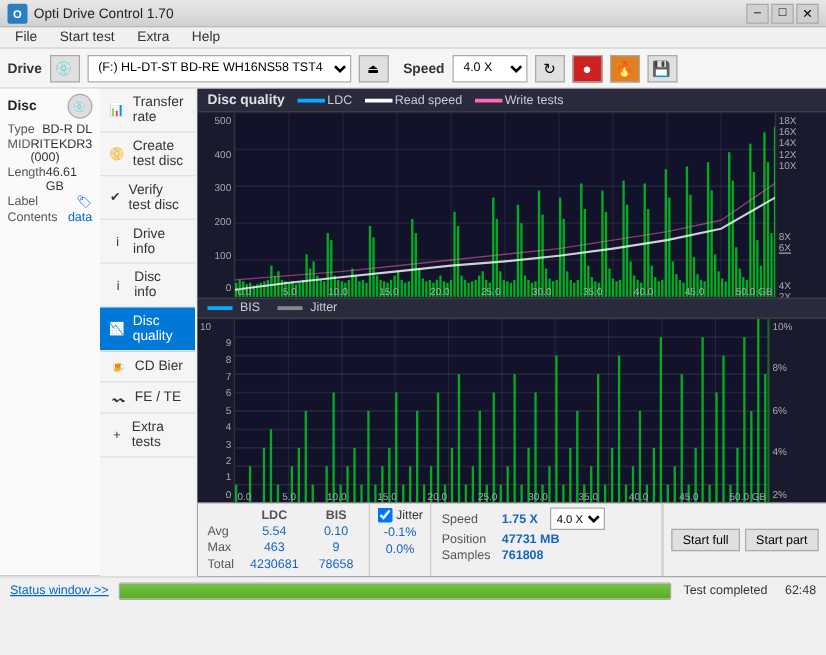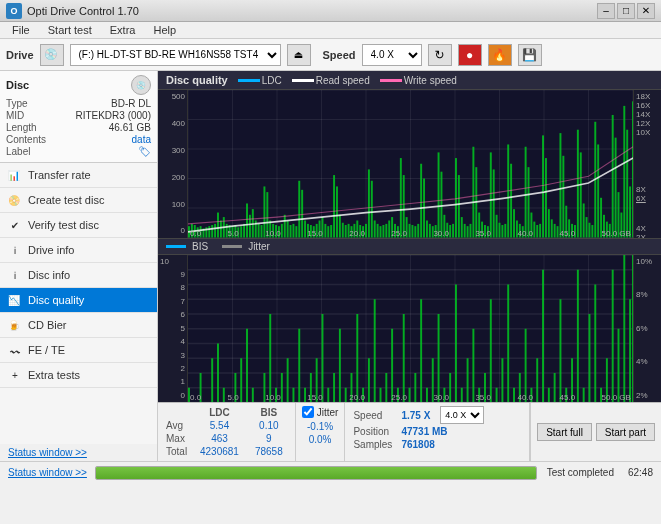--- a/index.html
+++ b/index.html
@@ -87,21 +87,21 @@
       height: calc(524px - 22px - 20px - 32px - 22px - 18px);
     }
 
     
     .sidebar {
       width: 158px;
       min-width: 158px;
       background: #f5f5f5;
       border-right: 1px solid #ccc;
       display: flex;
-      flex-direction: column;
+      flex-direction: row;
     }
 
     
     .disc-panel {
       padding: 4px 6px;
       border-bottom: 1px solid #ccc;
       background: #fafafa;
     }
     .disc-header {
       display: flex;
@@ -242,26 +242,26 @@
       </div>
       <div class="disc-row">
         <span class="disc-row-label">MID</span>
         <span class="disc-row-value normal">RITEKDR3 (000)</span>
       </div>
       <div class="disc-row">
         <span class="disc-row-label">Length</span>
         <span class="disc-row-value normal">46.61 GB</span>
       </div>
       <div class="disc-row">
+        <span class="disc-row-label">Label</span>
+        <span class="disc-row-value">🏷</span>
+      </div>
+      <div class="disc-row">
         <span class="disc-row-label">Contents</span>
         <span class="disc-row-value">data</span>
-      </div>
-      <div class="disc-row">
-        <span class="disc-row-label">Label</span>
-        <span class="disc-row-value">🏷</span>
       </div>
     </div>
 
     <div class="nav-list">
       <div class="nav-item">
         <span class="nav-icon">📊</span>
         <span>Transfer rate</span>
       </div>
       <div class="nav-item">
         <span class="nav-icon">📀</span>
@@ -302,21 +302,21 @@
 
   <div style="flex:1; display:flex; flex-direction:column; background:#111122; overflow:hidden;">
 
     <div style="background:#2a2a3e; padding:3px 8px; display:flex; align-items:center; gap:2px; border-bottom:1px solid #444;">
       <span style="color:#e0e0e0; font-size:11px; font-weight:700; margin-right:8px;">Disc quality</span>
       <span style="display:inline-block; width:22px; height:3px; background:#00b0ff; vertical-align:middle;"></span>
       <span style="color:#ccc; font-size:10px; margin-right:8px;">LDC</span>
       <span style="display:inline-block; width:22px; height:3px; background:#ffffff; vertical-align:middle;"></span>
       <span style="color:#ccc; font-size:10px; margin-right:8px;">Read speed</span>
       <span style="display:inline-block; width:22px; height:3px; background:#ff69b4; vertical-align:middle;"></span>
-      <span style="color:#ccc; font-size:10px;">Write speed</span>
+      <span style="color:#ccc; font-size:10px;">Write tests</span>
     </div>
 
     <div style="flex:1; position:relative; display:flex; overflow:hidden; min-height:130px;">
 
       <div style="width:30px; background:#1a1a2e; border-right:1px solid #333; position:relative; display:flex; flex-direction:column; justify-content:space-between; padding:2px 2px;">
         <span style="color:#aaa; font-size:8px; text-align:right;">500</span>
         <span style="color:#aaa; font-size:8px; text-align:right;">400</span>
         <span style="color:#aaa; font-size:8px; text-align:right;">300</span>
         <span style="color:#aaa; font-size:8px; text-align:right;">200</span>
         <span style="color:#aaa; font-size:8px; text-align:right;">100</span>
@@ -518,21 +518,21 @@
           <span style="color:#aaa; font-size:8px;">20.0</span>
           <span style="color:#aaa; font-size:8px;">25.0</span>
           <span style="color:#aaa; font-size:8px;">30.0</span>
           <span style="color:#aaa; font-size:8px;">35.0</span>
           <span style="color:#aaa; font-size:8px;">40.0</span>
           <span style="color:#aaa; font-size:8px;">45.0</span>
           <span style="color:#aaa; font-size:8px;">50.0 GB</span>
         </div>
       </div>
 
-      <div style="width:28px; background:#1a1a2e; border-left:1px solid #333; position:relative; display:flex; flex-direction:column; justify-content:space-between; padding:2px 2px; align-items:flex-start;">
+      <div style="width:41px; background:#1a1a2e; border-left:1px solid #333; position:relative; display:flex; flex-direction:column; justify-content:space-between; padding:2px 2px; align-items:flex-start;">
         <span style="color:#aaa; font-size:8px;">18X</span>
         <span style="color:#aaa; font-size:8px;">16X</span>
         <span style="color:#aaa; font-size:8px;">14X</span>
         <span style="color:#aaa; font-size:8px;">12X</span>
         <span style="color:#aaa; font-size:8px;">10X</span>
         <span style="color:#aaa; font-size:8px;margin-top:48px;">8X</span>
         <span style="color:#aaa; font-size:8px;text-decoration:underline;">6X</span>
         <span style="color:#aaa; font-size:8px;margin-top:21px;">4X</span>
         <span style="color:#aaa; font-size:8px;">2X</span>
       </div>
@@ -673,21 +673,21 @@
           <span style="color:#aaa; font-size:8px;">20.0</span>
           <span style="color:#aaa; font-size:8px;">25.0</span>
           <span style="color:#aaa; font-size:8px;">30.0</span>
           <span style="color:#aaa; font-size:8px;">35.0</span>
           <span style="color:#aaa; font-size:8px;">40.0</span>
           <span style="color:#aaa; font-size:8px;">45.0</span>
           <span style="color:#aaa; font-size:8px;">50.0 GB</span>
         </div>
       </div>
 
-      <div style="width:28px; background:#1a1a2e; border-left:1px solid #333; display:flex; flex-direction:column; justify-content:space-between; padding:2px 2px;">
+      <div style="width:46px; background:#1a1a2e; border-left:1px solid #333; display:flex; flex-direction:column; justify-content:space-between; padding:2px 2px;">
         <span style="color:#aaa; font-size:8px;">10%</span>
         <span style="color:#aaa; font-size:8px;">8%</span>
         <span style="color:#aaa; font-size:8px;">6%</span>
         <span style="color:#aaa; font-size:8px;">4%</span>
         <span style="color:#aaa; font-size:8px;">2%</span>
       </div>
     </div>
 
     <div style="background:#f0f0f0; border-top:1px solid #bbb; display:flex; align-items:stretch; font-size:10px; min-height:58px;">
 

